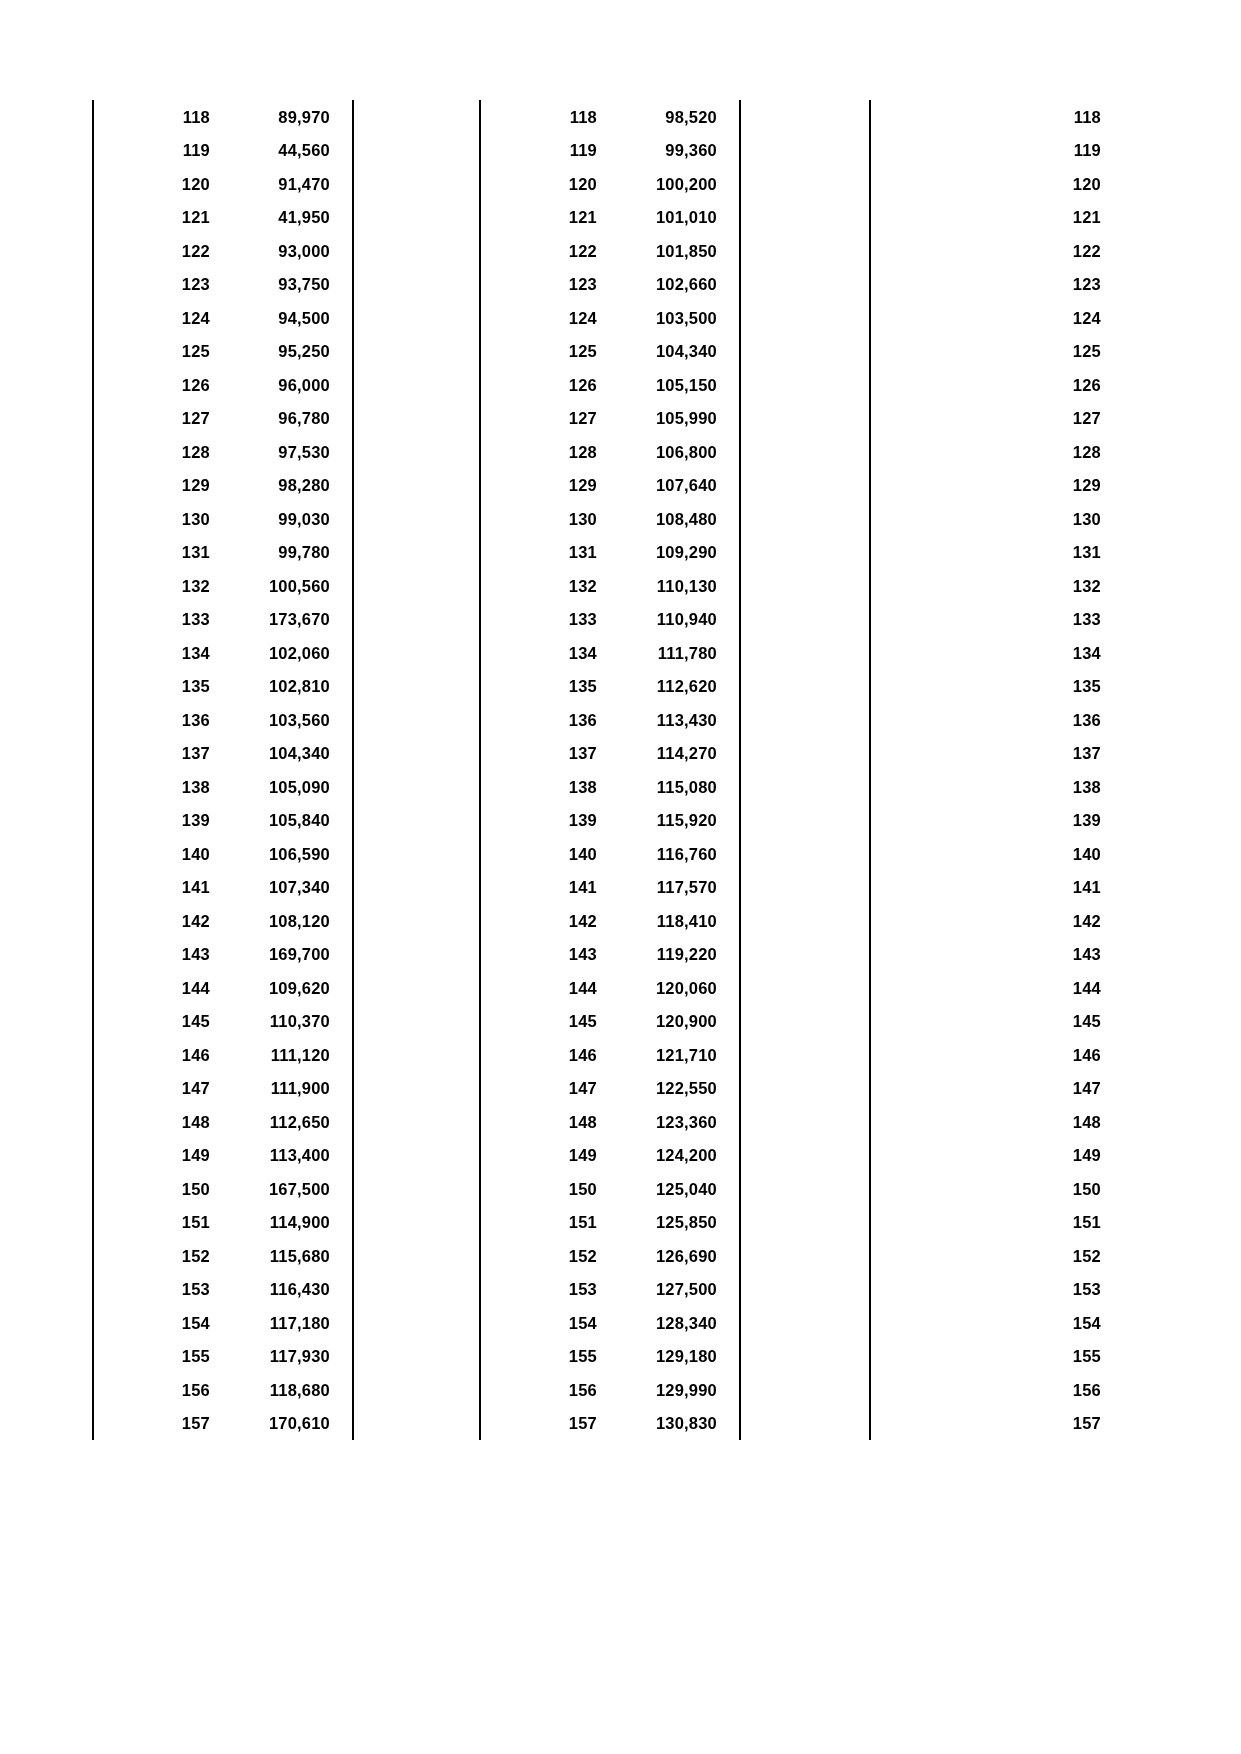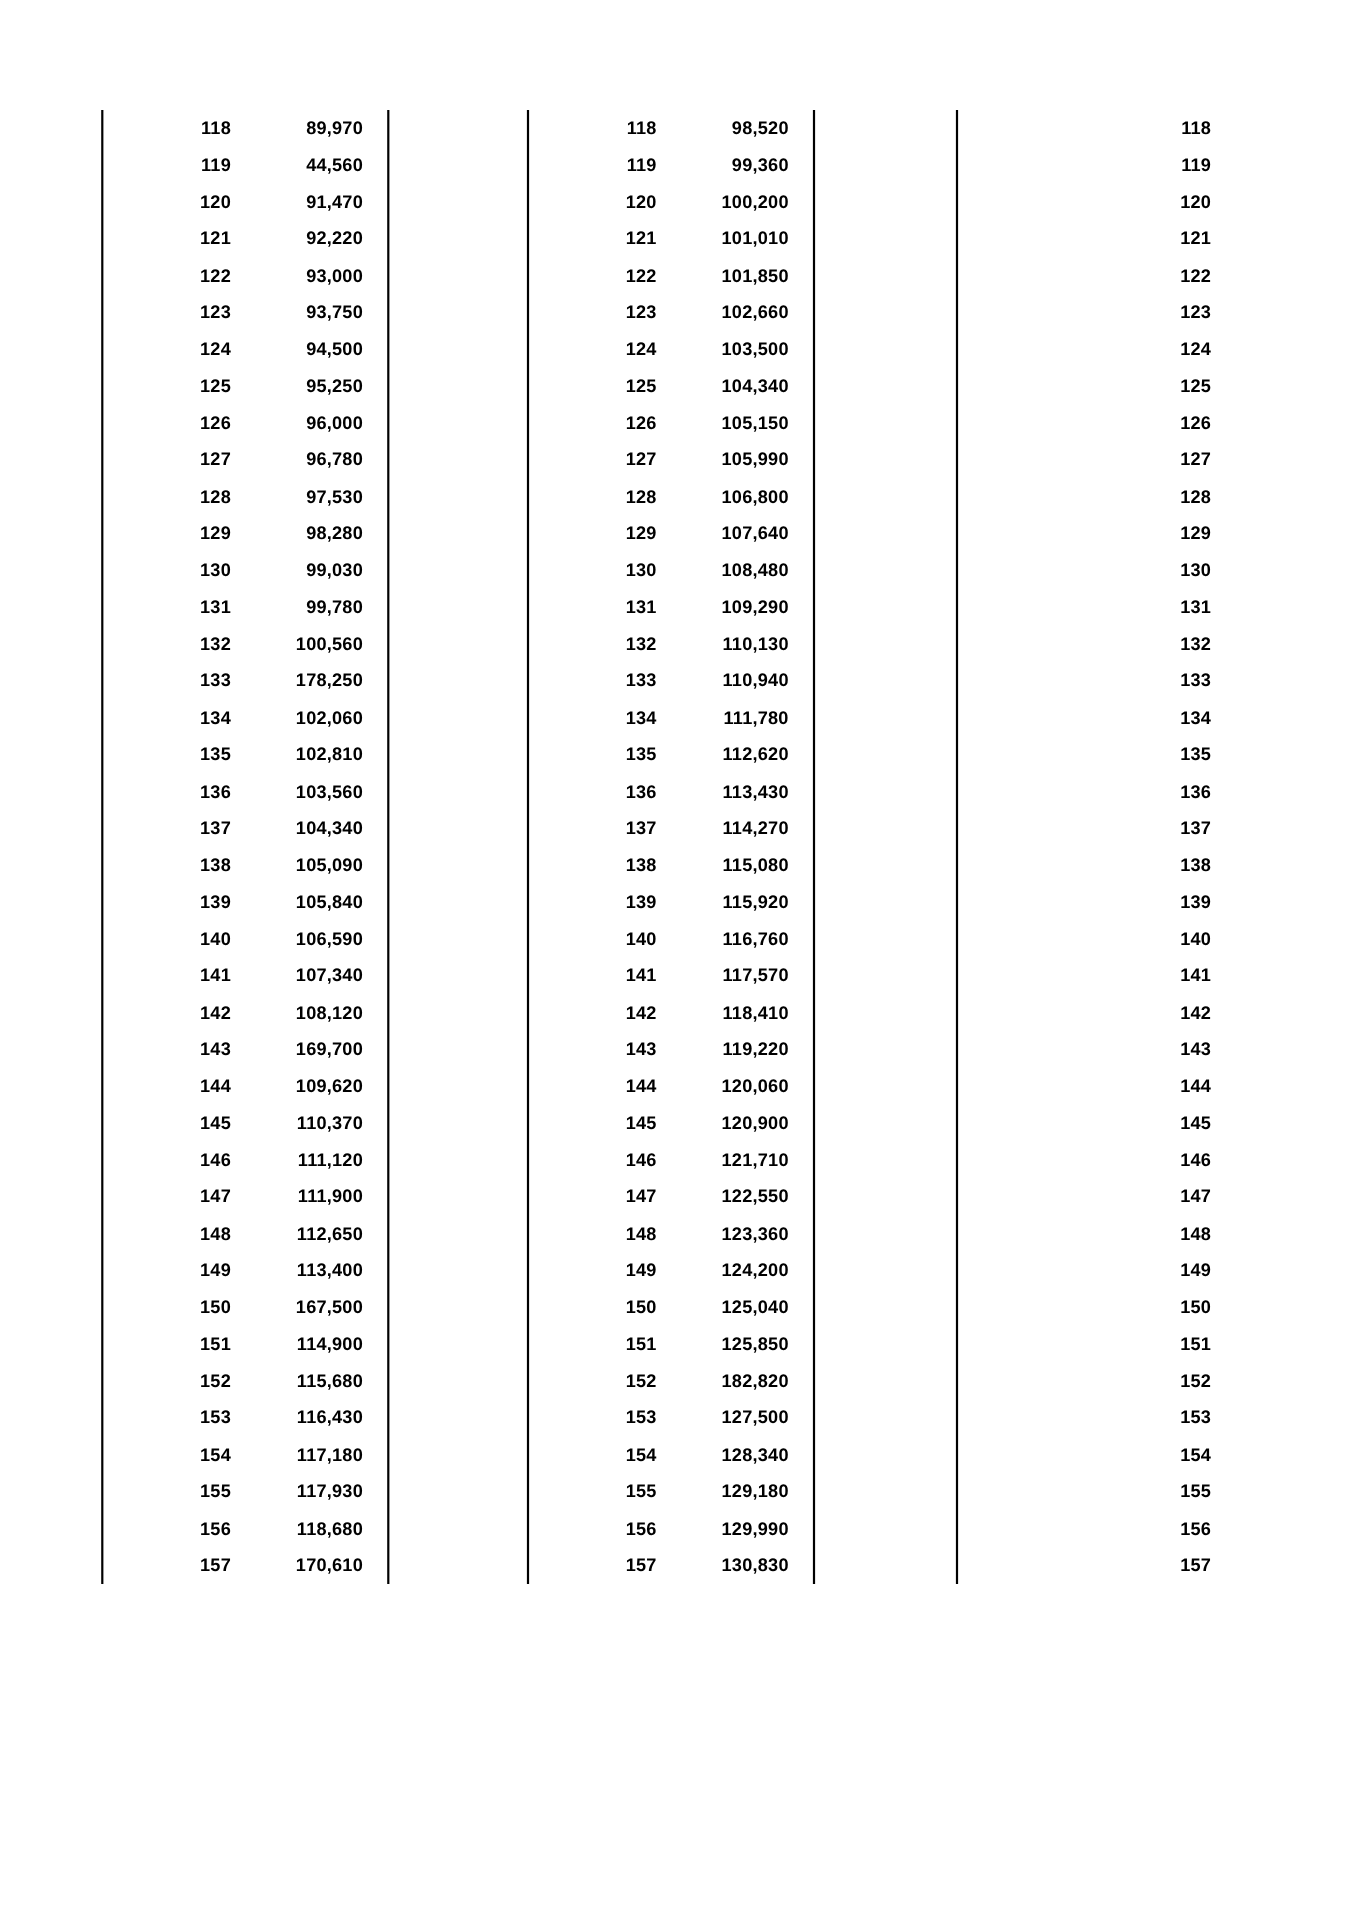--- a/index.html
+++ b/index.html
@@ -120,21 +120,21 @@
         <div class="row">
           <div class="cell col-index">119</div>
           <div class="cell col-value">44,560</div>
         </div>
         <div class="row">
           <div class="cell col-index">120</div>
           <div class="cell col-value">91,470</div>
         </div>
         <div class="row">
           <div class="cell col-index">121</div>
-          <div class="cell col-value">92,220</div>
+          <div class="cell col-value">41,950</div>
         </div>
         <div class="row">
           <div class="cell col-index">122</div>
           <div class="cell col-value">93,000</div>
         </div>
         <div class="row">
           <div class="cell col-index">123</div>
           <div class="cell col-value">93,750</div>
         </div>
         <div class="row">
@@ -168,21 +168,21 @@
         <div class="row">
           <div class="cell col-index">131</div>
           <div class="cell col-value">99,780</div>
         </div>
         <div class="row">
           <div class="cell col-index">132</div>
           <div class="cell col-value">100,560</div>
         </div>
         <div class="row">
           <div class="cell col-index">133</div>
-          <div class="cell col-value">178,250</div>
+          <div class="cell col-value">173,670</div>
         </div>
         <div class="row">
           <div class="cell col-index">134</div>
           <div class="cell col-value">102,060</div>
         </div>
         <div class="row">
           <div class="cell col-index">135</div>
           <div class="cell col-value">102,810</div>
         </div>
         <div class="row">
@@ -407,21 +407,21 @@
         <div class="row">
           <div class="cell col-index">150</div>
           <div class="cell col-value">125,040</div>
         </div>
         <div class="row">
           <div class="cell col-index">151</div>
           <div class="cell col-value">125,850</div>
         </div>
         <div class="row">
           <div class="cell col-index">152</div>
-          <div class="cell col-value">182,820</div>
+          <div class="cell col-value">126,690</div>
         </div>
         <div class="row">
           <div class="cell col-index">153</div>
           <div class="cell col-value">127,500</div>
         </div>
         <div class="row">
           <div class="cell col-index">154</div>
           <div class="cell col-value">128,340</div>
         </div>
         <div class="row">

